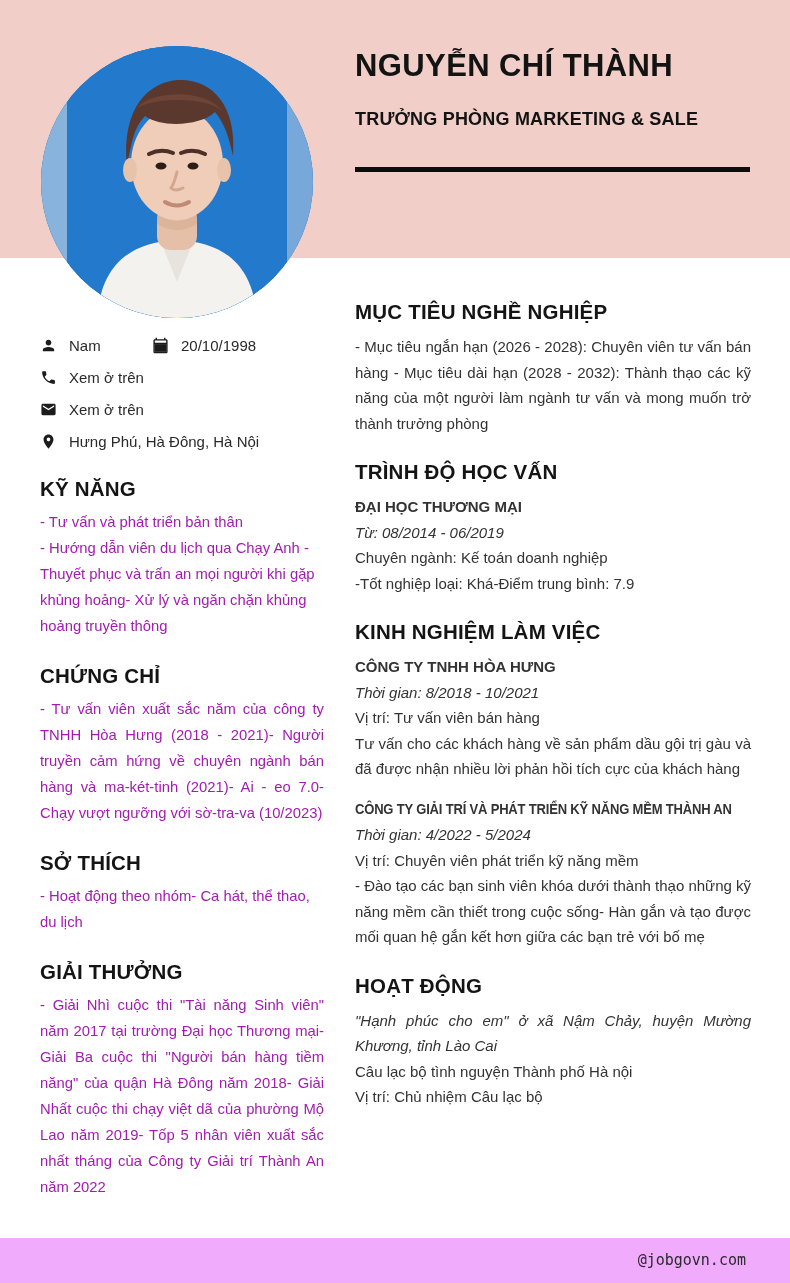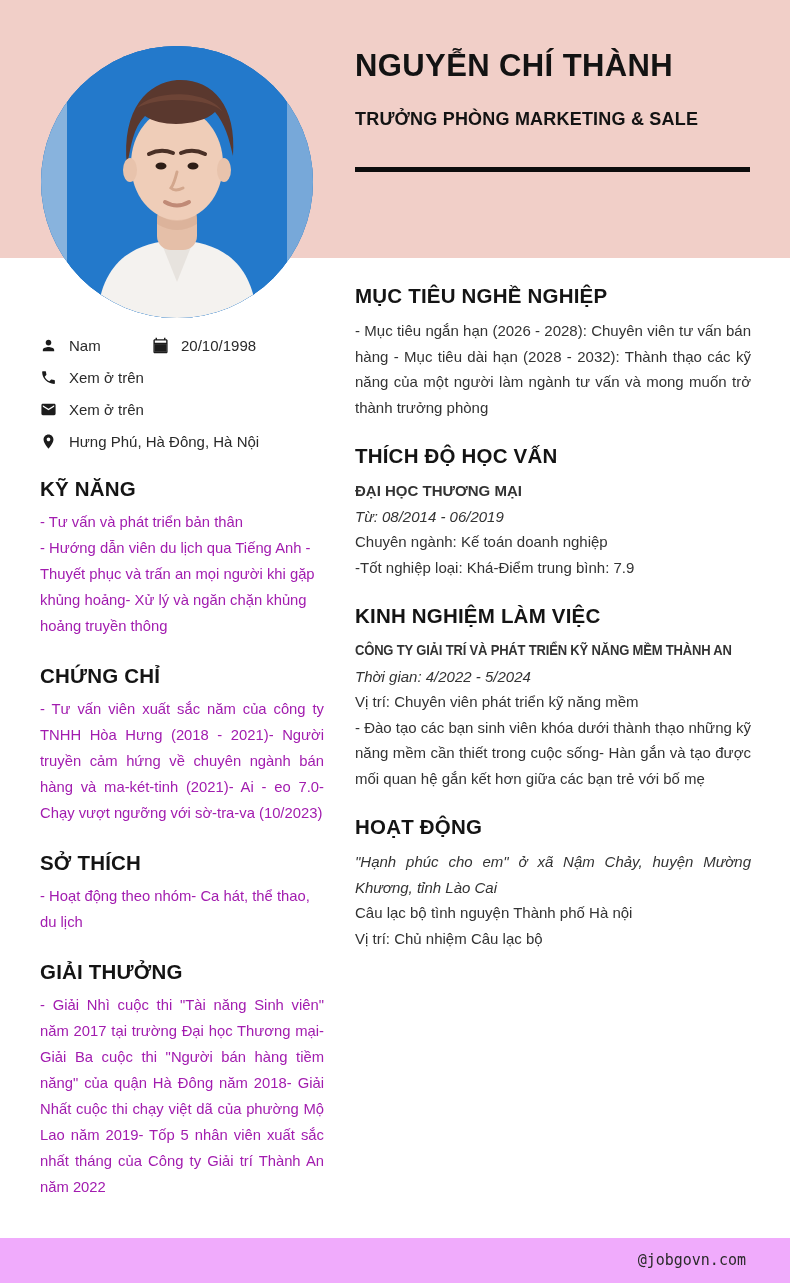--- a/index.html
+++ b/index.html
@@ -29,21 +29,21 @@
   .left-col{position:absolute;left:40px;top:334px;width:284px;}
   .c-row{display:flex;align-items:center;height:22px;margin-bottom:10px;font-size:15px;color:#2a2a2a;}
   .c-ico{width:17px;height:17px;margin-right:12px;flex:0 0 17px;}
   .c-ico svg{display:block;width:17px;height:17px;fill:#1c1c1c;}
   .c-pair{display:flex;align-items:center;width:112px;}
   h2.sec{font-size:20.5px;font-weight:700;color:#141414;margin:25px 0 8px;letter-spacing:.2px;}
   .left-col p{font-size:14.8px;line-height:26px;margin:0;color:#a21caf;}
   .right-col p{font-size:15px;line-height:25.5px;margin:0;color:#333;}
   .justify{text-align:justify;}
   
-  .right-col{position:absolute;left:355px;top:284px;width:396px;}
+  .right-col{position:absolute;left:355px;top:300px;width:396px;}
   .right-col h2.sec{margin:0 0 10px;}
   .rsec{margin-bottom:24px;}
   .sub-head{font-size:15.2px;font-weight:700;color:#1a1a1a;line-height:24px;margin:0 0 2px;}
   .sub-head.long{font-size:14px;letter-spacing:-.2px;white-space:nowrap;transform:scaleX(.93);transform-origin:0 50%;}
   .line{font-size:15px;line-height:25px;margin:0;color:#333;}
   .italic{font-style:italic;}
   .job{margin-bottom:15px;}
 </style>
 </head>
 <body>
@@ -133,21 +133,21 @@
         <svg viewBox="0 0 24 24">
             <path d="M12 2C8.13 2 5 5.13 5 9c0 5.25 7 13 7 13s7-7.75 7-13c0-3.87-3.13-7-7-7zm0 9.5c-1.38 0-2.5-1.12-2.5-2.5s1.12-2.5 2.5-2.5 2.5 1.12 2.5 2.5-1.12 2.5-2.5 2.5z"></path>
           </svg>
       </span>
       <span>Hưng Phú, Hà Đông, Hà Nội</span>
     </div>
 
     <section>
       <h2 class="sec">KỸ NĂNG</h2>
       <p>- Tư vấn và phát triển bản thân</p>
-      <p>- Hướng dẫn viên du lịch qua Tiếng Anh - Thuyết phục và trấn an mọi người khi gặp khủng hoảng- Xử lý và ngăn chặn khủng hoảng truyền thông</p>
+      <p>- Hướng dẫn viên du lịch qua Chạy Anh - Thuyết phục và trấn an mọi người khi gặp khủng hoảng- Xử lý và ngăn chặn khủng hoảng truyền thông</p>
     </section>
 
     <section>
       <h2 class="sec">CHỨNG CHỈ</h2>
       <p class="justify">- Tư vấn viên xuất sắc năm của công ty TNHH Hòa Hưng (2018 - 2021)- Người truyền cảm hứng về chuyên ngành bán hàng và ma-két-tinh (2021)- Ai - eo 7.0- Chạy vượt ngưỡng với sờ-tra-va (10/2023)</p>
     </section>
 
     <section>
       <h2 class="sec">SỞ THÍCH</h2>
       <p>- Hoạt động theo nhóm- Ca hát, thể thao, du lịch</p>
@@ -161,30 +161,36 @@
   </div>
 
   <div class="right-col">
 
     <section class="rsec">
       <h2 class="sec">MỤC TIÊU NGHỀ NGHIỆP</h2>
       <p class="justify">- Mục tiêu ngắn hạn (2026 - 2028): Chuyên viên tư vấn bán hàng - Mục tiêu dài hạn (2028 - 2032): Thành thạo các kỹ năng của một người làm ngành tư vấn và mong muốn trở thành trưởng phòng</p>
     </section>
 
     <section class="rsec">
-      <h2 class="sec">THÍCH ĐỘ HỌC VẤN</h2>
+      <h2 class="sec">TRÌNH ĐỘ HỌC VẤN</h2>
       <p class="sub-head">ĐẠI HỌC THƯƠNG MẠI</p>
       <p class="line italic">Từ: 08/2014 - 06/2019</p>
       <p class="line">Chuyên ngành: Kế toán doanh nghiệp</p>
       <p class="line">-Tốt nghiệp loại: Khá-Điểm trung bình: 7.9</p>
     </section>
 
     <section class="rsec">
       <h2 class="sec">KINH NGHIỆM LÀM VIỆC</h2>
 
+      <div class="job">
+        <p class="sub-head">CÔNG TY TNHH HÒA HƯNG</p>
+        <p class="line italic">Thời gian: 8/2018 - 10/2021</p>
+        <p class="line">Vị trí: Tư vấn viên bán hàng</p>
+        <p class="justify">Tư vấn cho các khách hàng về sản phẩm dầu gội trị gàu và đã được nhận nhiều lời phản hồi tích cực của khách hàng</p>
+      </div>
 
       <div class="job">
         <p class="sub-head long">CÔNG TY GIẢI TRÍ VÀ PHÁT TRIỂN KỸ NĂNG MỀM THÀNH AN</p>
         <p class="line italic">Thời gian: 4/2022 - 5/2024</p>
         <p class="line">Vị trí: Chuyên viên phát triển kỹ năng mềm</p>
         <p class="justify">- Đào tạo các bạn sinh viên khóa dưới thành thạo những kỹ năng mềm cần thiết trong cuộc sống- Hàn gắn và tạo được mối quan hệ gắn kết hơn giữa các bạn trẻ với bố mẹ</p>
       </div>
     </section>
 
     <section class="rsec">

